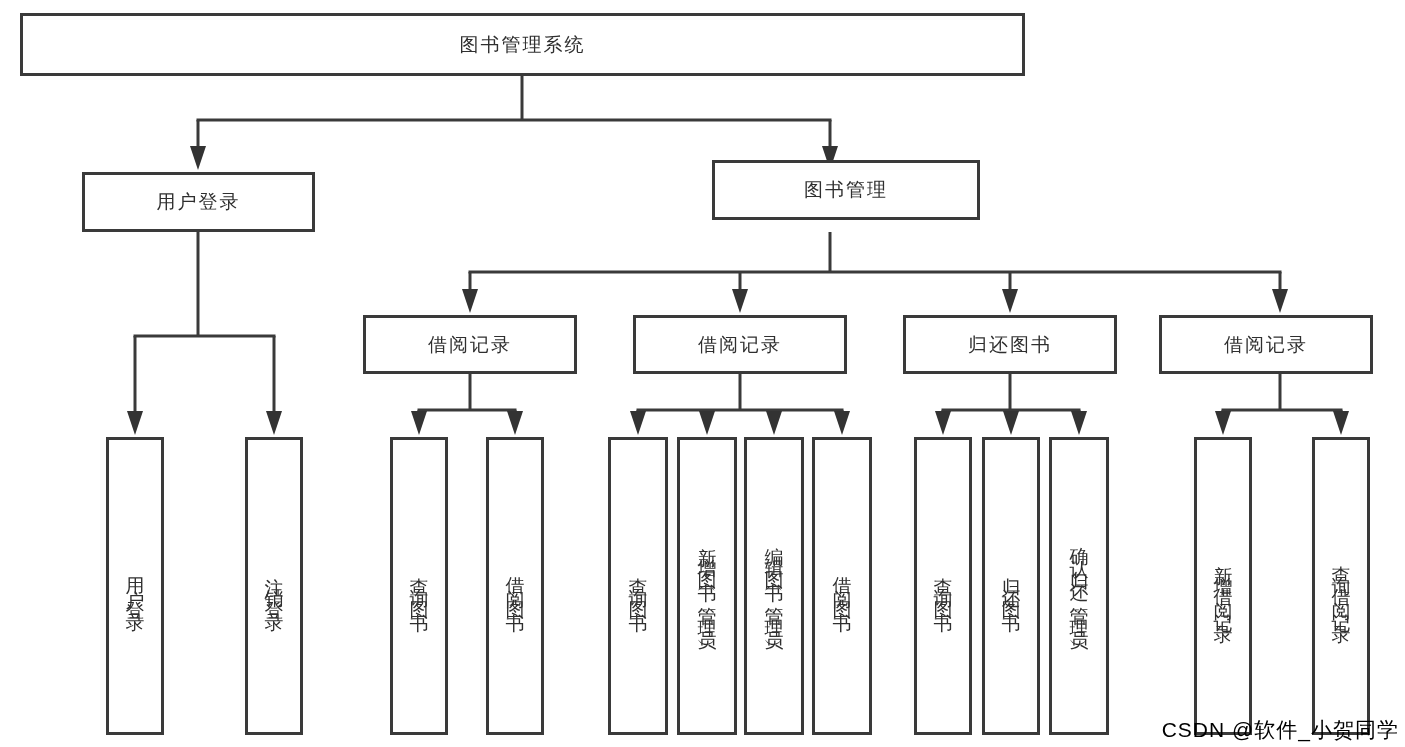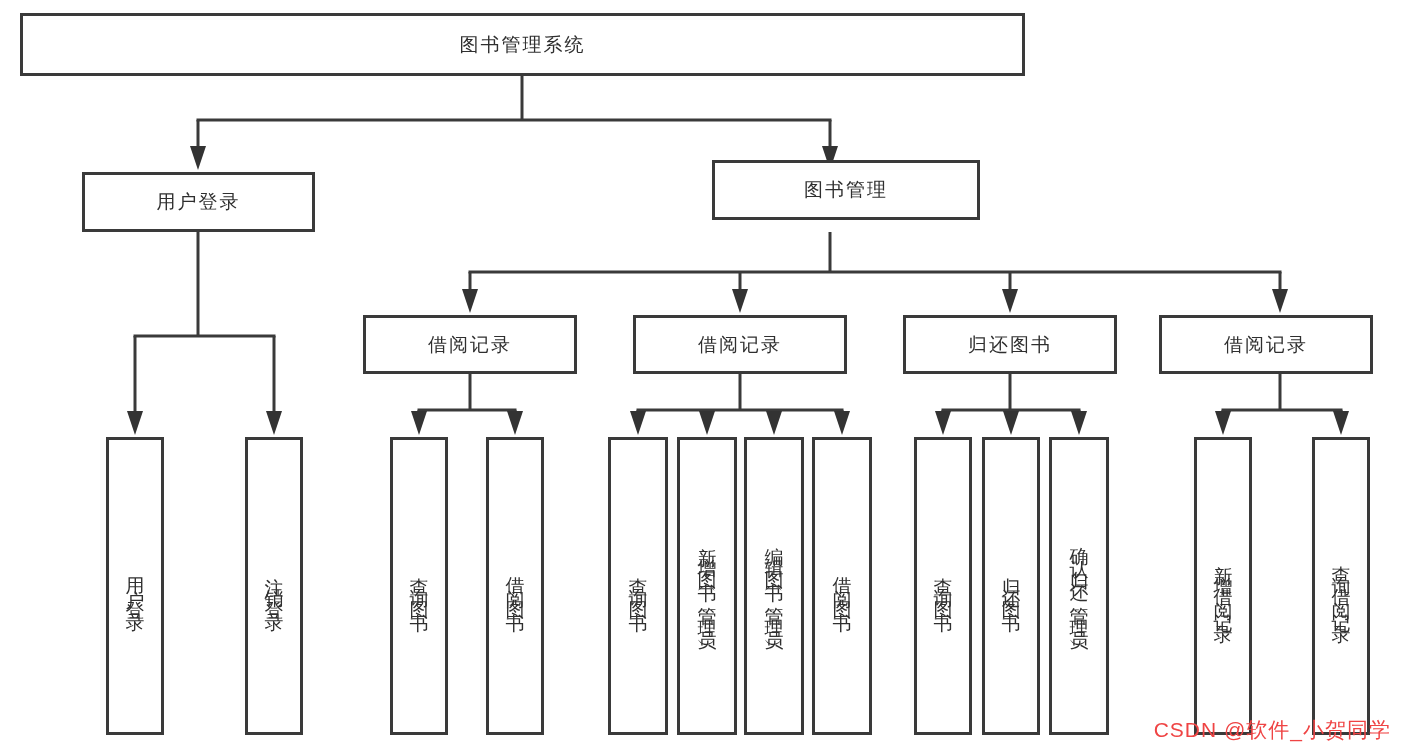--- a/index.html
+++ b/index.html
@@ -25,21 +25,21 @@
   .n2b{left:712px;top:160px;width:268px;height:60px;}
   .n3{top:315px;width:214px;height:59px;}
   .n3a{left:363px;} .n3b{left:633px;} .n3c{left:903px;} .n3d{left:1159px;}
   .l1a{left:106px;width:58px;} .l1b{left:245px;width:58px;}
   .l2a{left:390px;width:58px;} .l2b{left:486px;width:58px;}
   .l3a{left:608px;width:60px;} .l3b{left:677px;width:60px;}
   .l3c{left:744px;width:60px;} .l3d{left:812px;width:60px;}
   .l4a{left:914px;width:58px;} .l4b{left:982px;width:58px;} .l4c{left:1049px;width:60px;}
   .l5a{left:1194px;width:58px;} .l5b{left:1312px;width:58px;}
   .watermark{
-    position:absolute;right:14px;bottom:3px;font-size:21px;color:#ef4444;
+    position:absolute;right:6px;bottom:3px;font-size:21px;color:#000000;
     letter-spacing:1px;
   }
 </style>
 </head>
 <body>
 
 <div class="canvas">
 
   <svg class="wires" viewBox="0 0 1405 747" xmlns="http://www.w3.org/2000/svg">
 

